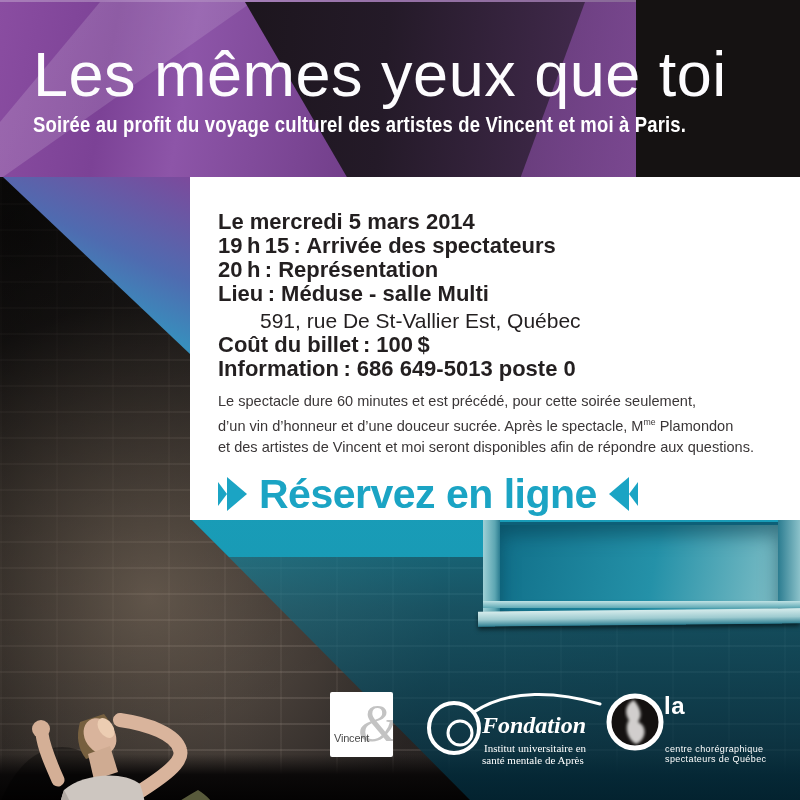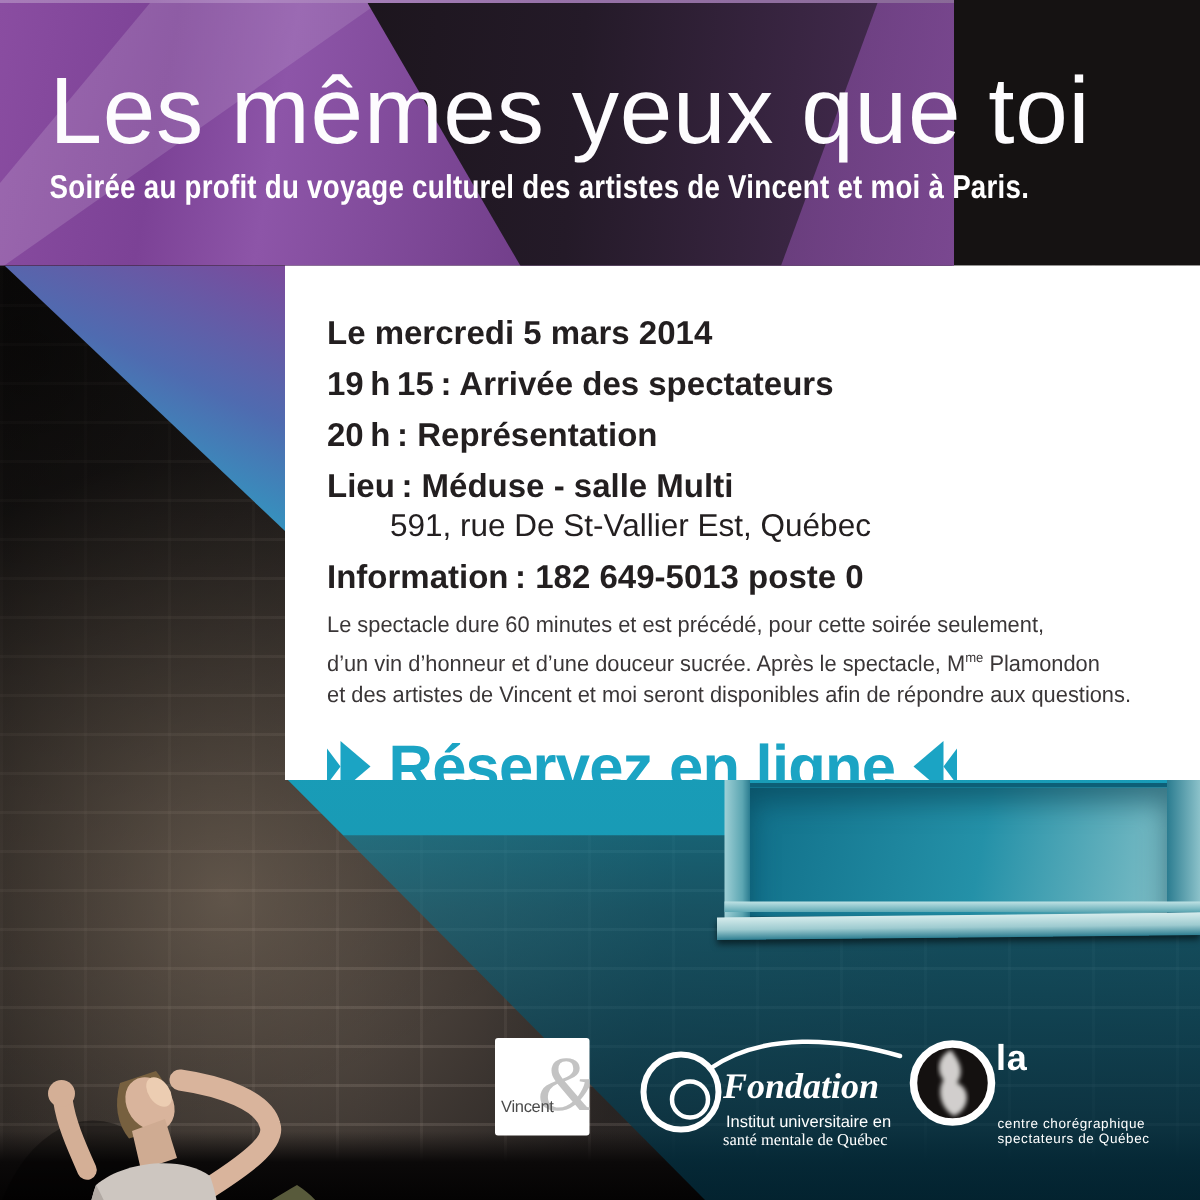--- a/index.html
+++ b/index.html
@@ -41,21 +41,21 @@
   
   .teal-wedge{position:absolute;left:0;top:177px;width:190px;height:177px;
     clip-path:polygon(3px 0, 190px 0, 190px 177px);
     background:linear-gradient(205deg,#7c4a9c 0%, #4f6bb0 40%, #2ba2c4 78%, #35aecb 100%);}
   .dancer{position:absolute;left:-2px;top:485px;width:320px;height:315px;}
 
   
   .card{position:absolute;left:190px;top:177px;width:610px;height:343px;
     background:#ffffff;box-sizing:border-box;padding:17px 18px 0 28px;overflow:hidden;
     color:#231f20;}
-  .line{font-weight:bold;font-size:22px;line-height:24px;margin-top:10px;white-space:nowrap;}
+  .line{font-weight:bold;font-size:22px;line-height:24px;margin-top:0;white-space:nowrap;}
   .line.first{margin-top:16px;}
   .addr{font-weight:normal;font-size:21px;line-height:24px;margin:3px 0 0 42px;white-space:nowrap;}
   .para{margin-top:9px;font-size:15px;line-height:21.5px;color:#3a3637;
     transform:scaleX(0.97);transform-origin:left top;white-space:nowrap;}
   .para sup{font-size:9px;}
   .cta{margin-top:13px;display:flex;align-items:center;gap:11px;
     font-weight:bold;font-size:41px;letter-spacing:-0.5px;color:#1ba4c4;cursor:pointer;white-space:nowrap;}
   .cta svg{display:block;}
 
   
@@ -82,21 +82,21 @@
   .logo-vm{position:absolute;left:330px;top:692px;width:63px;height:65px;
     background:#ffffff;border-radius:2px;overflow:hidden;}
   .logo-vm .vname{position:absolute;left:4px;top:40px;font-size:11px;color:#4a4a4a;letter-spacing:-0.2px;}
   .logo-vm .vamp{position:absolute;left:28px;top:6px;font-family:"Liberation Serif",serif;
     font-style:italic;font-size:52px;color:#c3c3c3;line-height:1;}
   .logo-vm .vmoi{position:absolute;left:42px;top:36px;font-size:11px;color:#4a4a4a;padding-left:39px;}
 
   .logo-fond{position:absolute;left:424px;top:690px;width:180px;height:76px;color:#ffffff;}
   .logo-fond .fscript{position:absolute;left:58px;top:22px;font-family:"Liberation Serif",serif;
     font-style:italic;font-weight:bold;font-size:24px;white-space:nowrap;}
-  .logo-fond .fsub1{position:absolute;left:60px;top:52px;font-family:Liberation Sans, sans-serif;font-size:11px;white-space:nowrap;}
+  .logo-fond .fsub1{position:absolute;left:60px;top:52px;font-family:Liberation Serif, serif;font-size:11px;white-space:nowrap;}
   .logo-fond .fsub2{position:absolute;left:58px;top:64px;font-family:"Liberation Serif",serif;font-size:11px;white-space:nowrap;}
 
   .logo-rot{position:absolute;left:606px;top:692px;width:180px;height:76px;color:#ffffff;}
   .logo-rot .rla{position:absolute;left:58px;top:0px;font-size:24px;font-weight:bold;letter-spacing:0.5px;}
   .logo-rot .rname{position:absolute;left:58px;top:15px;font-size:29px;font-weight:bold;letter-spacing:-0.5px;}
   .logo-rot .rsub1{position:absolute;left:59px;top:52px;font-size:9px;letter-spacing:0.4px;white-space:nowrap;}
   .logo-rot .rsub2{position:absolute;left:59px;top:62px;font-size:9px;letter-spacing:0.4px;white-space:nowrap;}
 </style>
 </head>
 <body>
@@ -133,21 +133,22 @@
   </div>
 
   <div class="teal-wedge"></div>
 
   <div class="card">
     <div class="line first">Le mercredi 5 mars 2014</div>
     <div class="line">19 h 15 : Arrivée des spectateurs</div>
     <div class="line">20 h : Représentation</div>
     <div class="line">Lieu : Méduse - salle Multi</div>
     <div class="addr">591, rue De St-Vallier Est, Québec</div>
-    <div class="line">Information : 182 649-5013 poste 0</div>
+    <div class="line">Coût du billet :  100 $</div>
+    <div class="line">Information : 686 649-5013 poste 0</div>
     <div class="para">
       <div>Le spectacle dure 60 minutes et est précédé, pour cette soirée seulement,</div>
       <div><span>d’un vin d’honneur et d’une douceur sucrée. Après le spectacle, M</span><sup>me</sup><span> Plamondon</span></div>
       <div>et des artistes de Vincent et moi seront disponibles afin de répondre aux questions.</div>
     </div>
     <div class="cta">
       <svg width="30" height="36" viewBox="0 0 30 36">
         <polygon points="0,6 9,18 0,30" fill="#1ba4c4"></polygon>
         <polygon points="9,1 29,18 9,35" fill="#1ba4c4"></polygon>
       </svg>
@@ -176,21 +177,21 @@
   </div>
 
   <div class="logo-fond">
     <svg width="180" height="76" viewBox="0 0 180 76" style="position:absolute;left:0;top:0">
       <circle cx="30" cy="38" r="25" fill="none" stroke="#ffffff" stroke-width="4"></circle>
       <circle cx="36" cy="43" r="12" fill="none" stroke="#ffffff" stroke-width="3"></circle>
       <path d="M50,22 C85,-2 135,2 176,14" fill="none" stroke="#ffffff" stroke-width="3" stroke-linecap="round"></path>
     </svg>
     <span class="fscript">Fondation</span>
     <span class="fsub1">Institut universitaire en</span>
-    <span class="fsub2">santé mentale de Québec</span>
+    <span class="fsub2">santé mentale de Après</span>
   </div>
 
   <div class="logo-rot">
     <svg width="60" height="60" viewBox="0 0 60 60" style="position:absolute;left:0;top:0">
       <defs>
           <filter id="rblur">
             <feGaussianBlur stdDeviation="1.4"></feGaussianBlur>
           </filter>
         </defs>
       <circle cx="29" cy="30" r="26" fill="#141110" stroke="#ffffff" stroke-width="5"></circle>

